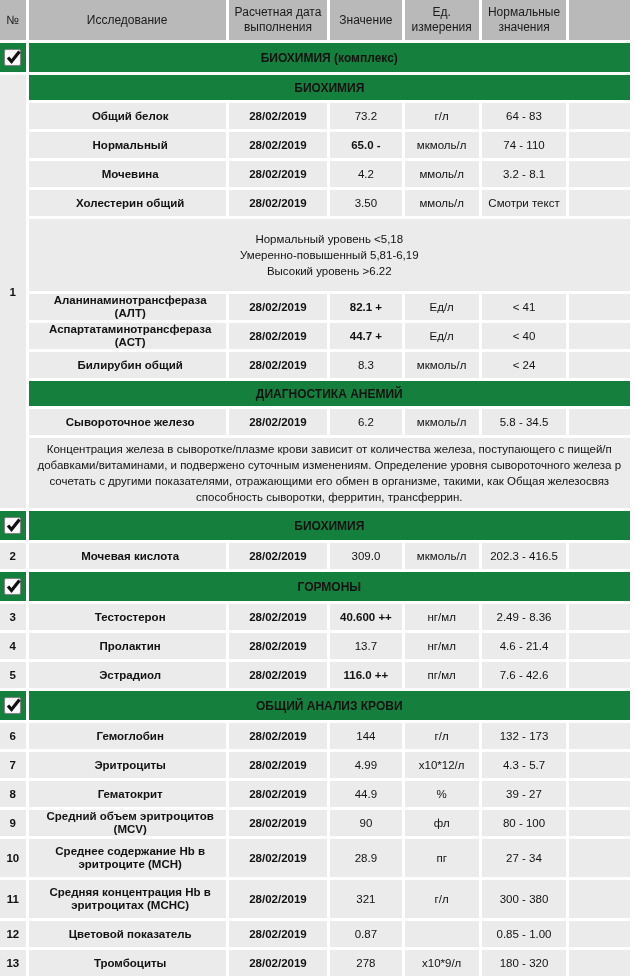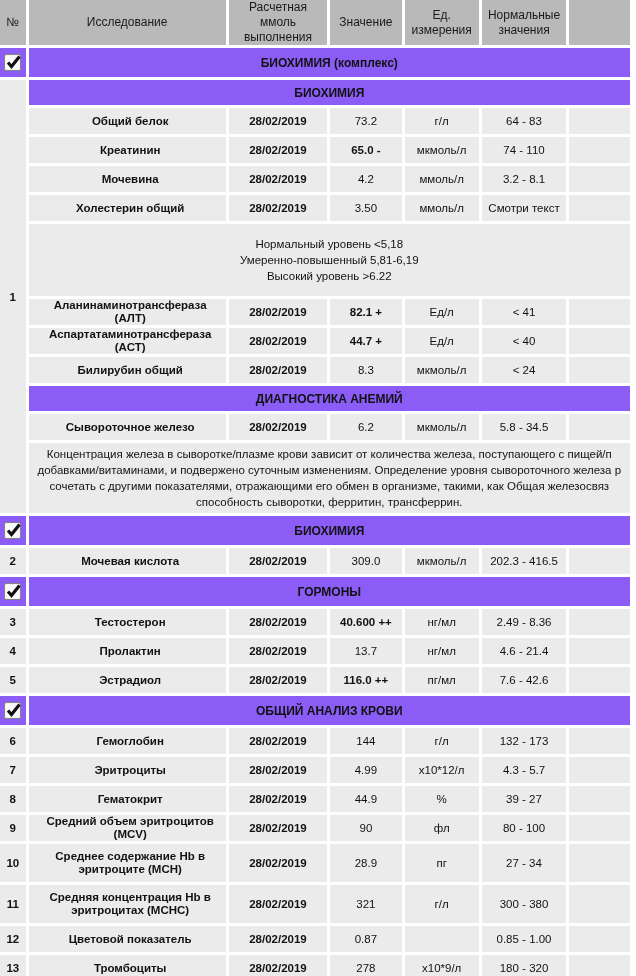--- a/index.html
+++ b/index.html
@@ -4,21 +4,21 @@
 <style>
   html,body{margin:0;padding:0;}
   body{width:636px;height:976px;overflow:hidden;background:#fff;
        font-family:"Liberation Sans", sans-serif;color:#121212;}
   .viewport{position:relative;width:636px;height:976px;overflow:hidden;background:#fff;}
   table.grid{position:absolute;left:-3px;top:-3px;border-collapse:separate;border-spacing:3px;
              table-layout:fixed;background:#fff;}
   td{vertical-align:middle;text-align:center;font-size:11.5px;padding:0 2px;overflow:hidden;}
   td.head{background:#b9b9b9;font-size:12px;line-height:15px;color:#1a1a1a;}
   td.gray{background:#ebebeb;}
-  td.green{background:#8b5cf6;margin-left:42px;}
+  td.green{background:#15803d;margin-left:42px;}
   .bold{font-weight:bold;}
   td.title{font-size:12px;}
   tr.h-head td{height:40px;}
   tr.h-green td{height:29px;}
   tr.h-sub td{height:25px;}
   tr.h-row td{height:26px;}
   tr.h-tall td{height:38px;}
   tr.h-note td{height:72px;}
   tr.h-iron td{height:70px;margin-top:32px;}
   td.note{line-height:16px;}
@@ -40,21 +40,21 @@
         <col style="width:109px">
       <col style="width:77px">
         <col style="width:78px">
         <col style="width:88px">
         <col style="width:83px">
     </colgroup>
     <tbody>
         <tr class="h-head">
           <td class="head">№</td>
           <td class="head">Исследование</td>
-          <td class="head">Расчетная ммоль выполнения</td>
+          <td class="head">Расчетная дата выполнения</td>
           <td class="head">Значение</td>
           <td class="head">Ед. измерения</td>
           <td class="head">Нормальные значения</td>
           <td class="head"></td>
         </tr>
         <tr class="h-green">
           <td class="green"><span class="checkbox"><svg viewBox="0 0 16 16" width="16" height="16">
                 <path d="M3 8.5 L6.5 12.5 L14.5 2.5" fill="none" stroke="#111" stroke-width="3.2"></path>
               </svg></span></td>
           <td class="green title bold" colspan="6">БИОХИМИЯ (комплекс)</td>
@@ -65,21 +65,21 @@
         </tr>
         <tr class="h-row">
           <td class="gray bold name">Общий белок</td>
           <td class="gray bold">28/02/2019</td>
           <td class="gray">73.2</td>
           <td class="gray">г/л</td>
           <td class="gray">64 - 83</td>
           <td class="gray"></td>
         </tr>
         <tr class="h-row">
-          <td class="gray bold name">Креатинин</td>
+          <td class="gray bold name">Нормальный</td>
           <td class="gray bold">28/02/2019</td>
           <td class="gray bold">65.0 -</td>
           <td class="gray">мкмоль/л</td>
           <td class="gray">74 - 110</td>
           <td class="gray"></td>
         </tr>
         <tr class="h-row">
           <td class="gray bold name">Мочевина</td>
           <td class="gray bold">28/02/2019</td>
           <td class="gray">4.2</td>

